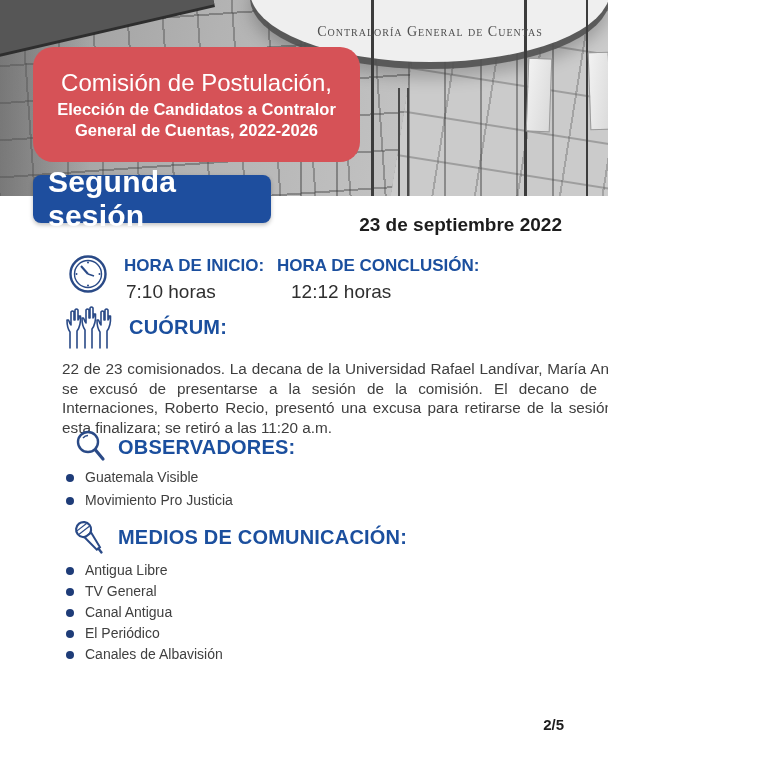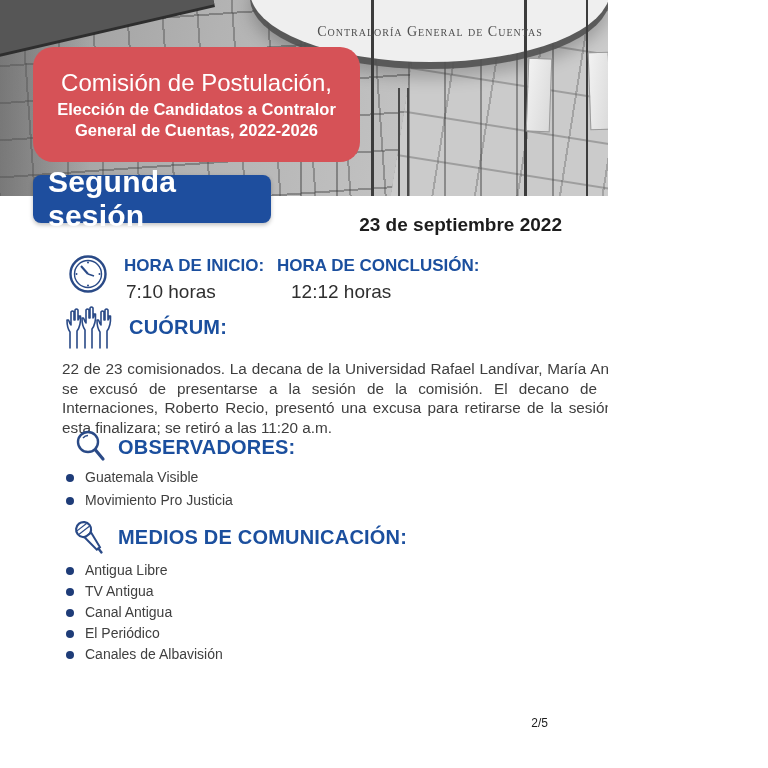--- a/index.html
+++ b/index.html
@@ -69,21 +69,21 @@
 
   
   .bullet-list{position:absolute;list-style:none;}
   .bullet-item{position:relative;padding-left:21px;font-size:14px;color:#404040;margin-bottom:5.5px;line-height:15.5px;}
   .bullet-item .bullet{position:absolute;left:2px;top:4px;width:8px;height:8px;border-radius:50%;background:var(--bullet-navy);}
   .obs-list{left:64px;top:470px;}
   .obs-list .bullet-item{margin-bottom:7px;}
   .media-list{left:64px;top:563px;}
 
   
-  .page-indicator{position:absolute;top:716px;right:60px;font-size:12px;font-weight:normal;color:#1d1d1d;}
+  .page-indicator{position:absolute;top:716px;right:44px;font-size:15px;font-weight:bold;color:#1d1d1d;}
 </style>
 </head>
 <body>
 
 <div class="poster">
 
   <div class="photo">
     <div class="ph-grid-left"></div>
     <div class="ph-grid-right"></div>
     <div class="ph-leftface"></div>
@@ -178,21 +178,21 @@
   <div class="sec-label" style="left:118px;top:526px;">MEDIOS DE COMUNICACIÓN:</div>
   <ul class="bullet-list media-list">
 
       <li class="bullet-item">
         <span class="bullet"></span>
         <span>Antigua Libre</span>
       </li>
 
       <li class="bullet-item">
         <span class="bullet"></span>
-        <span>TV Antigua</span>
+        <span>TV General</span>
       </li>
 
       <li class="bullet-item">
         <span class="bullet"></span>
         <span>Canal Antigua</span>
       </li>
 
       <li class="bullet-item">
         <span class="bullet"></span>
         <span>El Periódico</span>

